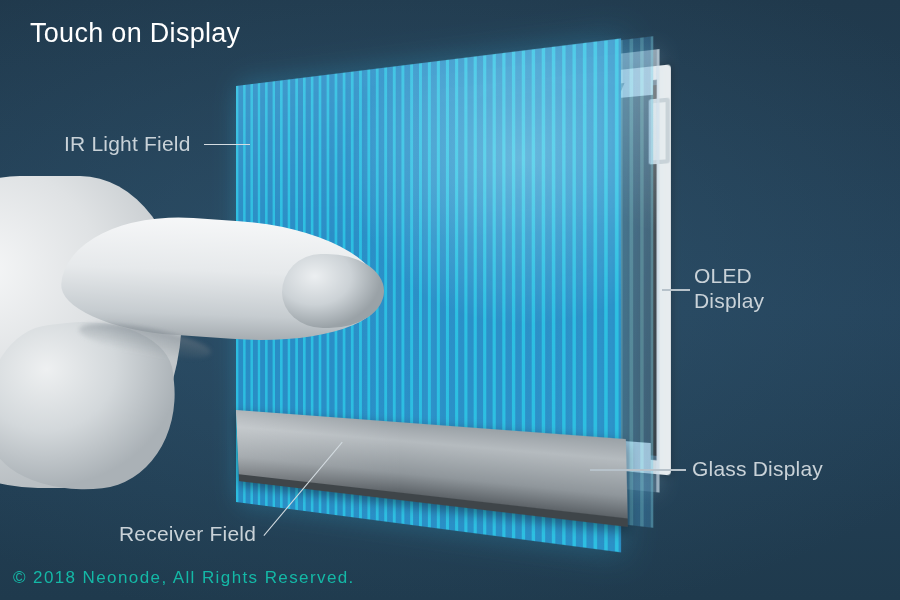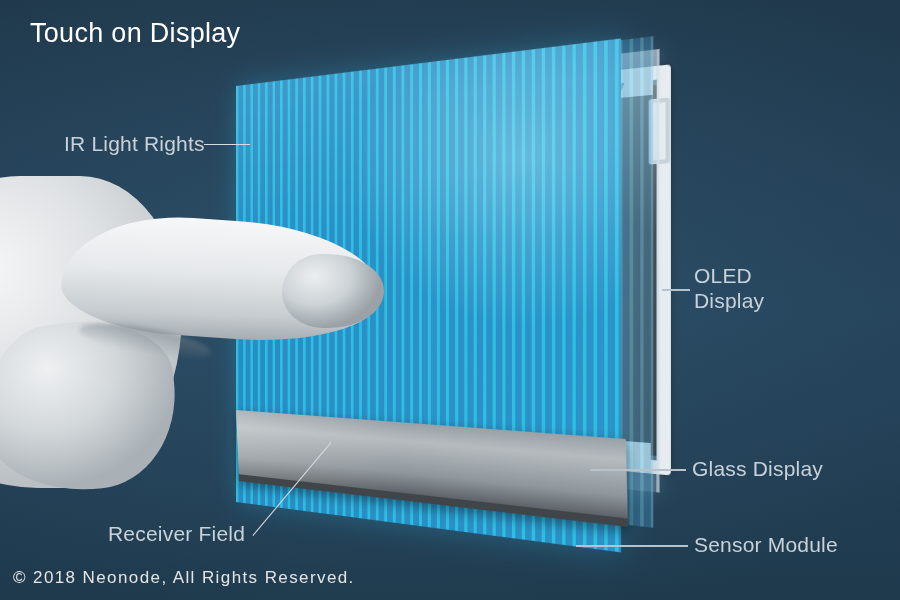--- a/index.html
+++ b/index.html
@@ -206,34 +206,34 @@
 
   #callout-oled{left:694px;top:263px;}
   #callout-oled .leader{left:-32px;top:26px;width:28px;}
 
   #callout-glass{left:692px;top:456px;}
   #callout-glass .leader{left:-102px;top:13px;width:96px;}
 
   #callout-sensor{left:694px;top:532px;}
   #callout-sensor .leader{left:-118px;top:13px;width:112px;}
 
-  #callout-receiver{left:108px;top:521px;}
+  #callout-receiver{left:119px;top:521px;}
   #callout-receiver .leader{
     left:145px;top:14px;width:122px;
     transform:rotate(-50deg);
   }
 
   
   #page-title{
     position:absolute;left:30px;top:18px;
     color:#ffffff;font-size:27px;letter-spacing:.3px;font-weight:400;
   }
   #copyright{
     position:absolute;left:13px;bottom:12px;
-    color:#e5e5e5;font-size:17px;letter-spacing:1.4px;font-weight:400;margin-top:16px;
+    color:#14b8a6;font-size:17px;letter-spacing:1.4px;font-weight:400;margin-top:16px;
   }
 </style>
 </head>
 <body>
 
 <div id="stage">
 
   <div id="bg-vignette"></div>
 
   <div id="scene">
@@ -256,39 +256,35 @@
 
   <div id="hand">
     <span class="knuckles"></span>
     <span class="thumb"></span>
     <span class="finger"></span>
     <span class="fingertip"></span>
     <span class="crease"></span>
   </div>
 
   <div class="callout" id="callout-ir">
-    <span class="label">IR Light Rights</span>
+    <span class="label">IR Light Field</span>
     <span class="leader thin"></span>
   </div>
 
   <div class="callout" id="callout-oled">
     <span class="label">OLED
 Display</span>
     <span class="leader"></span>
   </div>
 
   <div class="callout" id="callout-glass">
     <span class="label">Glass Display</span>
     <span class="leader"></span>
   </div>
 
-  <div class="callout" id="callout-sensor">
-    <span class="label">Sensor Module</span>
-    <span class="leader"></span>
-  </div>
 
   <div class="callout" id="callout-receiver">
     <span class="label">Receiver Field</span>
     <span class="leader thin"></span>
   </div>
 
   <div id="page-title">Touch on Display</div>
   <div id="copyright">© 2018 Neonode, All Rights Reserved.</div>
 
 </div>

